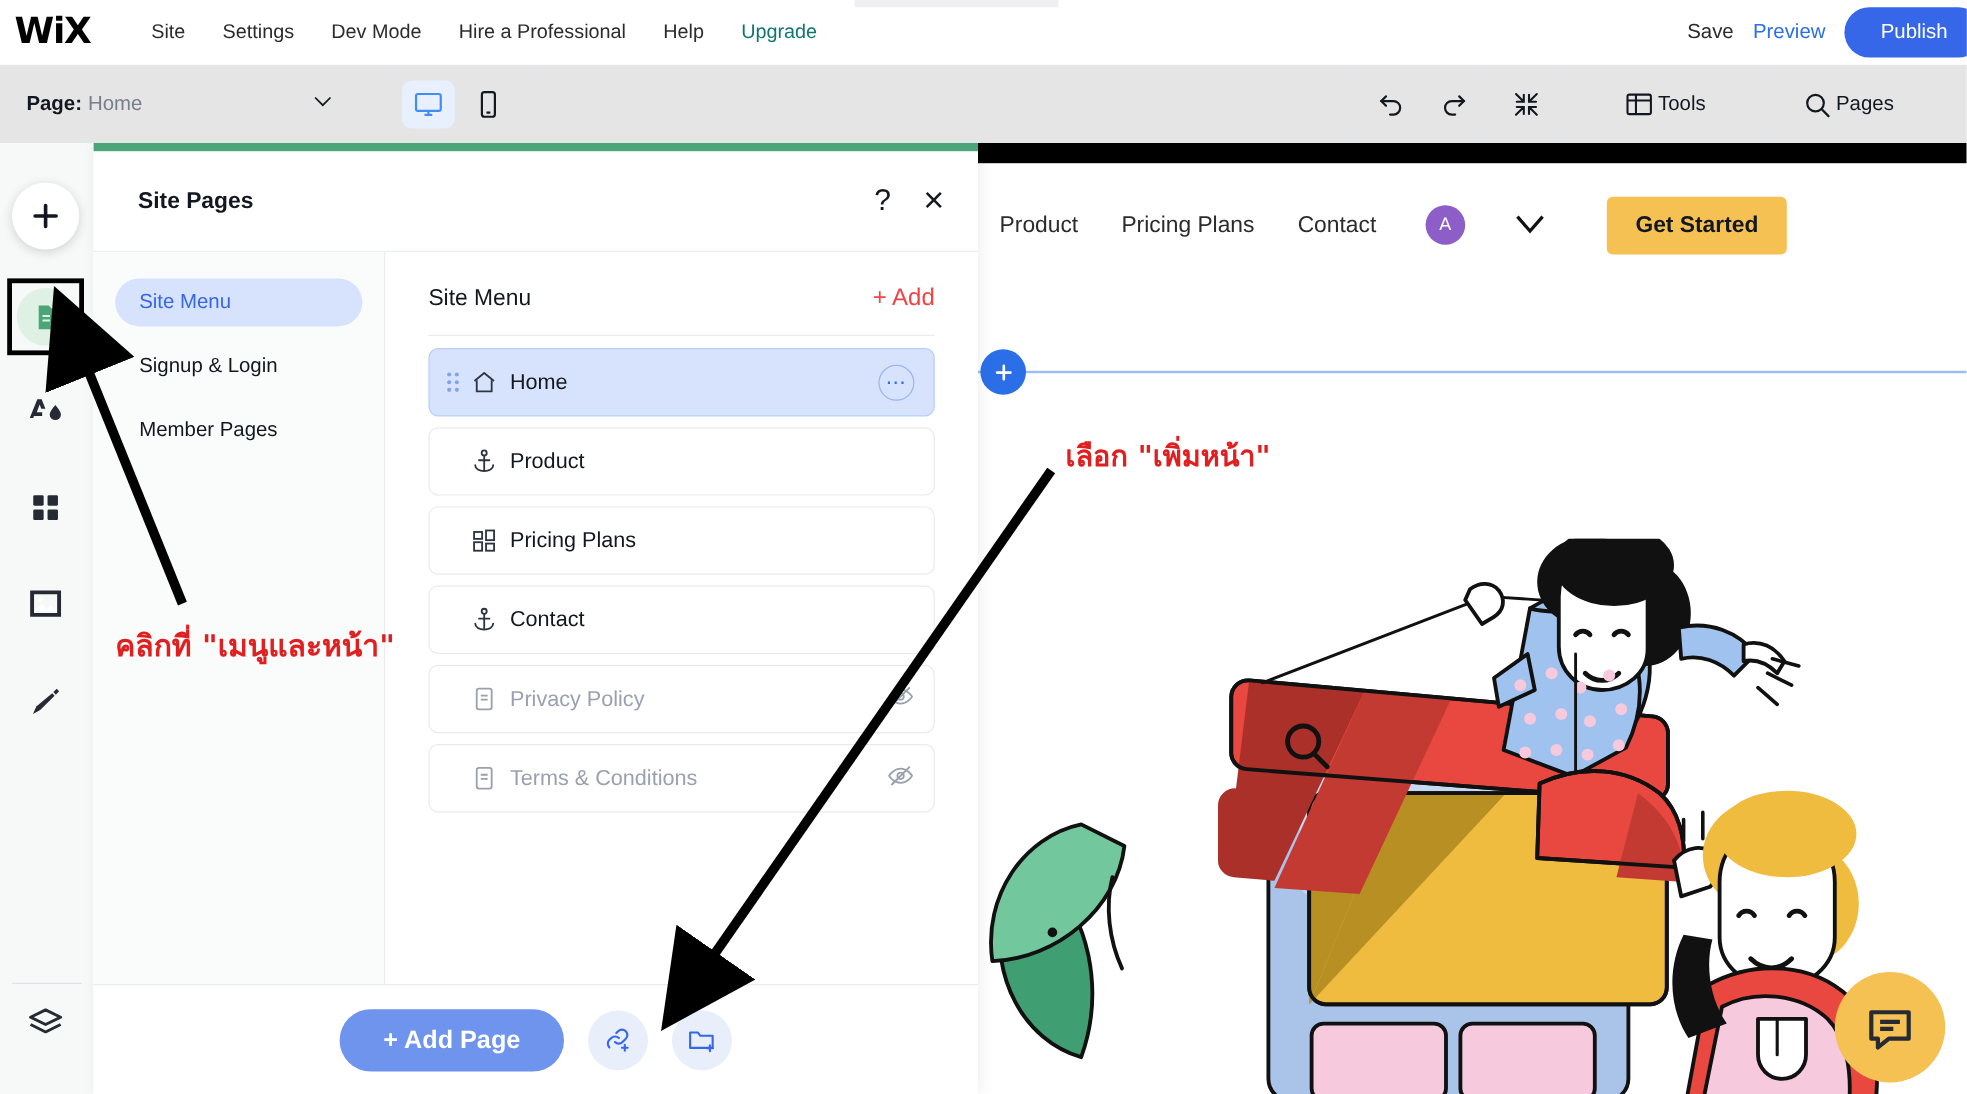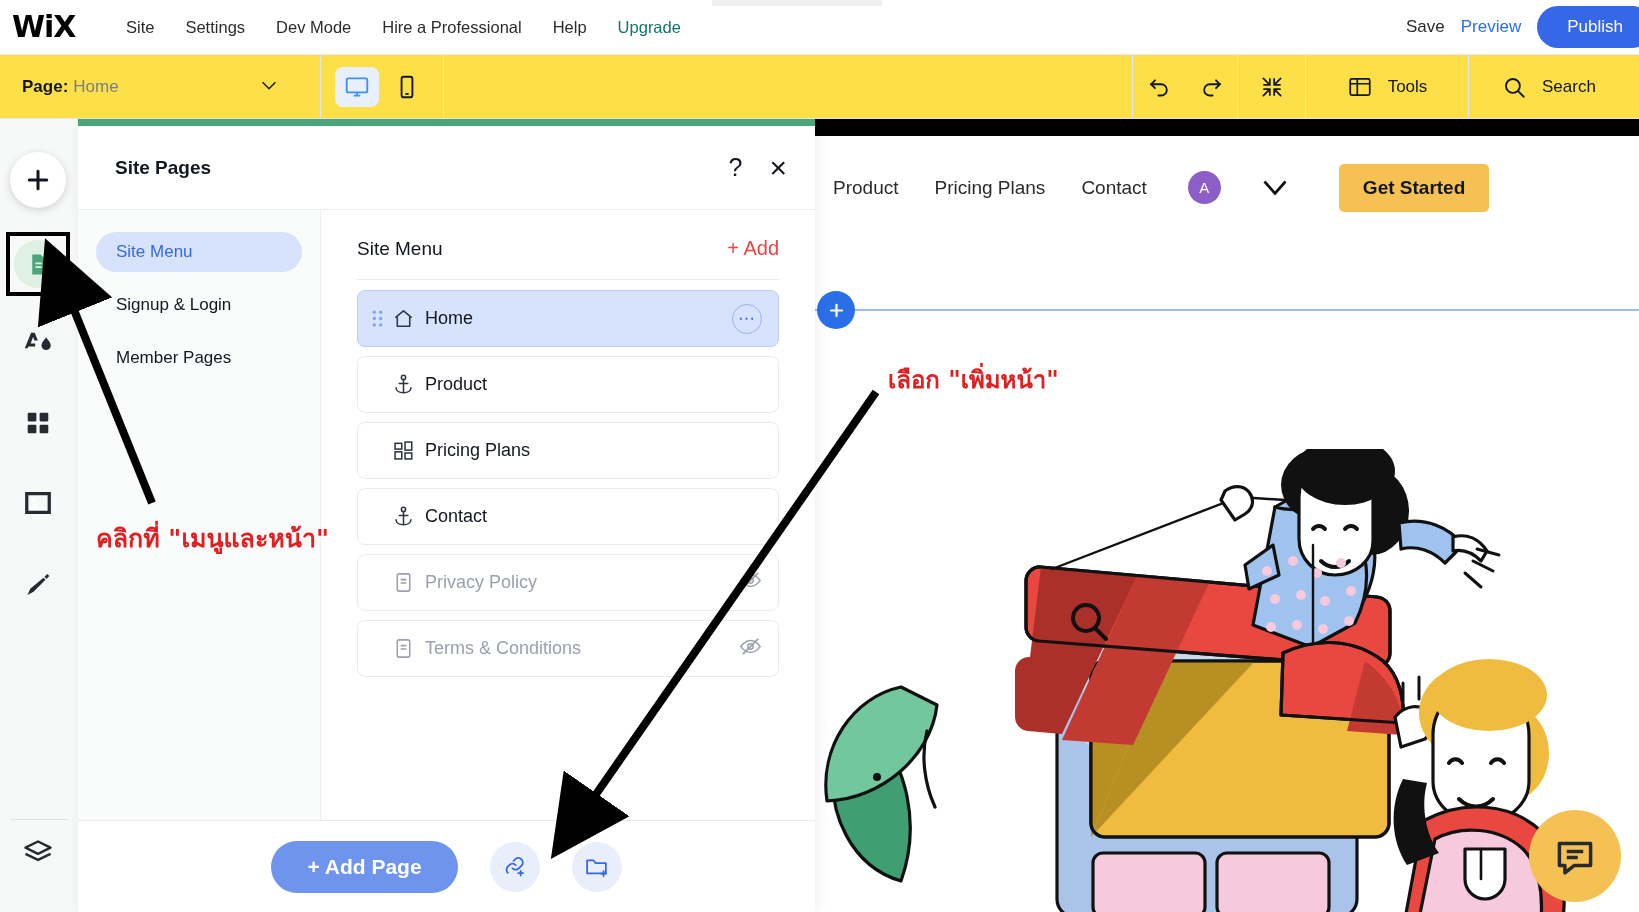--- a/index.html
+++ b/index.html
@@ -38,40 +38,40 @@
     white-space: nowrap; margin-right: -20px;
   }
   .top-tab-stub {
     position: absolute; left: 712px; top: -6px; width: 170px; height: 12px;
     background: #f0f0f2; border-radius: 8px 8px 0 0;
   }
 
   
   .toolbar2 {
     position: absolute; top: 55px; left: 0; width: 1639px; height: 64px;
-    background: #fde047; border-bottom: 1px solid #e3e5e8;
+    background: #e5e5e5; border-bottom: 1px solid #e3e5e8;
     display: flex; align-items: center; z-index: 39;
   }
   .page-select {
     display: flex; align-items: center; width: 320px; height: 100%;
     padding-left: 22px; cursor: pointer;
   }
   .page-label { font-size: 17px; font-weight: bold; color: #131720; }
   .page-value { font-size: 17px; color: #777e8c; margin-left: 5px; }
   .chev-down { margin-left: auto; margin-right: 40px; }
   .tb-div { width: 1px; height: 64px; background: #e3e5e8; }
   .vp-group { display: flex; align-items: center; gap: 6px; padding: 0 14px; }
   .vp-btn {
     width: 44px; height: 40px; border-radius: 8px; cursor: pointer;
     display: flex; align-items: center; justify-content: center;
   }
   .vp-btn.active { background: #e8f0fe; }
   .tb-right { margin-left: auto; display: flex; align-items: center; height: 64px; }
   .tb-cell {
-    display: flex; align-items: center; justify-content: center; gap: 15px;
+    display: flex; align-items: center; justify-content: center; gap: 3px;
     height: 64px; cursor: pointer;
   }
   .tb-cell span { font-size: 17px; color: #131720; white-space: nowrap; }
 
   
   .rail {
     position: absolute; top: 119px; left: 0; width: 78px; height: 793px;
     background: #f7f8f8; z-index: 30;
   }
   .rail-add {
@@ -148,21 +148,21 @@
   .dots-btn {
     width: 30px; height: 30px; border-radius: 50%; border: 1px solid #9ab4f4;
     display: flex; align-items: center; justify-content: center;
     color: #3667e9; font-size: 17px; letter-spacing: 1px; cursor: pointer;
     background: #d7e3fd;
   }
 
   .panel-footer {
     position: absolute; left: 0; bottom: 0; width: 737px; height: 92px;
     border-top: 1px solid #e8eaec; background: #fff;
-    display: flex; align-items: center; justify-content: center; gap: 32px;
+    display: flex; align-items: center; justify-content: center; gap: 20px;
   }
   .btn-addpage {
     background: #6f94ee; color: #fff; font-size: 21px; font-weight: bold;
     padding: 14px 36px; border-radius: 26px; cursor: pointer; white-space: nowrap;
   }
   .round-btn {
     width: 50px; height: 50px; border-radius: 50%; background: #e9eefb;
     display: flex; align-items: center; justify-content: center; cursor: pointer;
   }
 
@@ -296,21 +296,21 @@
             <path d="M9.5 4.5v15M3 9h18"></path>
         </svg>
         <span>Tools</span>
       </div>
       <div class="tb-div"></div>
       <div class="tb-cell" style="width:170px;justify-content:flex-start;padding-left:32px">
         <svg width="26" height="26" viewBox="0 0 24 24" fill="none" stroke="#131720" stroke-width="1.7" stroke-linecap="round">
           <circle cx="11" cy="11" r="6.4"></circle>
             <path d="M15.8 15.8L21 21"></path>
         </svg>
-        <span>Search</span>
+        <span>Pages</span>
       </div>
     </div>
   </div>
 
   <div class="rail">
     <div class="rail-add">
       <svg width="30" height="30" viewBox="0 0 24 24" fill="none" stroke="#131720" stroke-width="2.4" stroke-linecap="round">
         <path d="M12 5v14M5 12h14"></path>
       </svg>
     </div>

